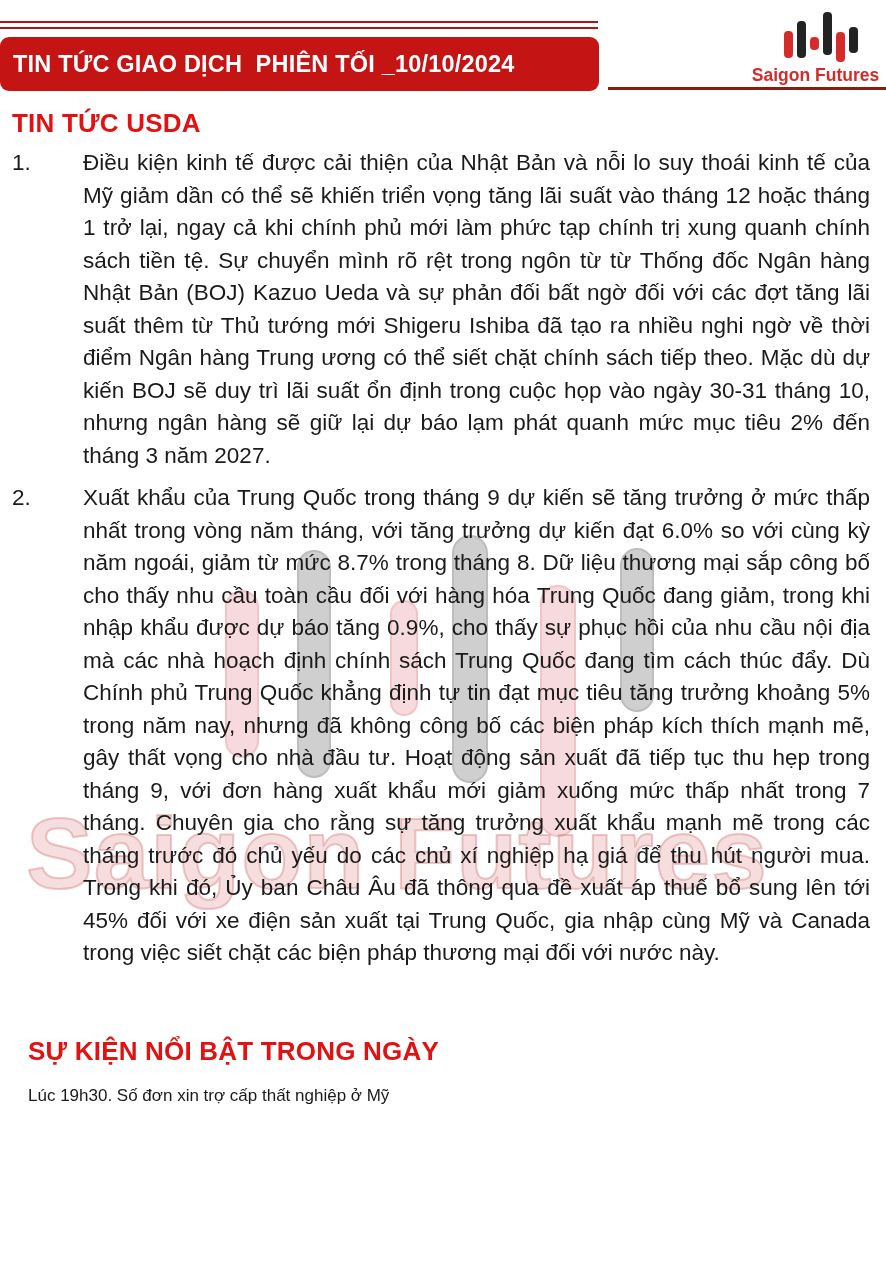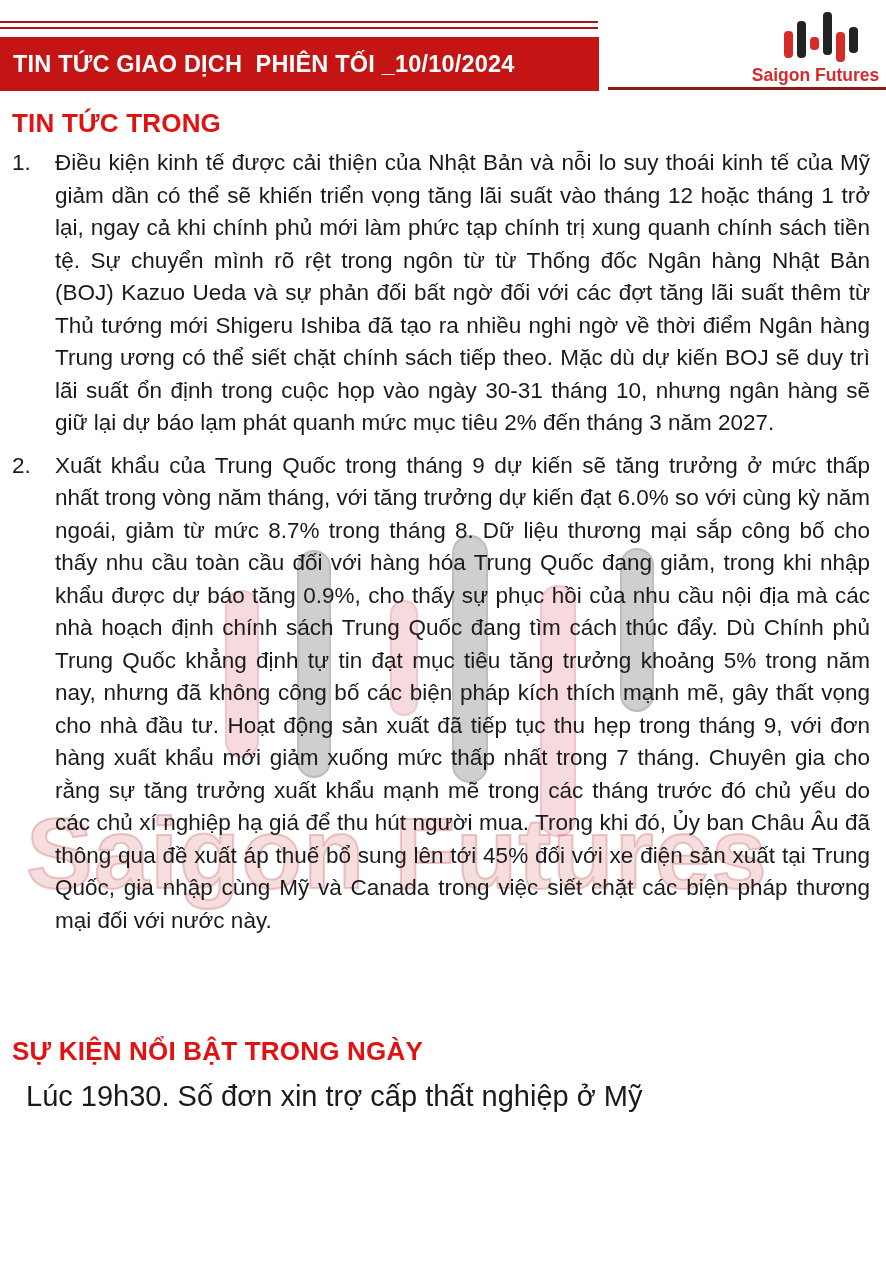--- a/index.html
+++ b/index.html
@@ -28,21 +28,21 @@
     -webkit-text-stroke:2px rgba(205,100,100,0.35);
   }
 
   
   .rule-top{
     position:absolute; left:0; top:21px; width:598px; height:8px;
     border-top:2px solid #b01313; border-bottom:2px solid #b01313; z-index:2;
   }
   .banner{
     position:absolute; left:0; top:37px; width:599px; height:54px;
-    background:#c41414; z-index:2; display:flex; align-items:center;
+    background:#c41414; z-index:2; display:flex; align-items:center;border-radius:9px;
   }
   .banner span{
     color:#ffffff; font-weight:bold; font-size:23.5px; padding-left:13px;
     white-space:pre; letter-spacing:0.2px;
   }
   .logo{ position:absolute; left:745px; top:8px; width:141px; z-index:2; }
   .logo-bars{ position:relative; height:56px; width:76px; margin-left:39px; }
   .lb{ position:absolute; width:9px; border-radius:4px; }
   .lb-red{ background:#d42b2b; }
   .lb-black{ background:#232323; }
@@ -67,23 +67,24 @@
     color:#e11212; font-weight:bold; font-size:26px; letter-spacing:0.2px;
     margin-bottom:8px;
   }
   .news-item{ display:flex; margin-bottom:10px; }
   .news-item .num{
     flex:0 0 43px; font-size:22.5px; color:#1a1a1a; line-height:32.5px;
   }
   .news-item p{
     flex:1; font-size:22.5px; color:#1a1a1a; line-height:32.5px;
     text-align:justify;
+    margin-left:28px;
   }
-  .events{ position:absolute; left:12px; top:1036px; width:858px; z-index:1; }
-  .event{ font-size:29px; color:#1a1a1a; line-height:42px;margin-left:14px; }
+  .events{ position:absolute; left:28px; top:1036px; width:858px; z-index:1; }
+  .event{ font-size:17px; color:#1a1a1a; line-height:42px; }
 
   
   footer{ position:absolute; inset:auto 0 0 0; height:80px; z-index:1; }
 </style>
 </head>
 <body>
 
 <div class="page">
 
   <div class="watermark">
@@ -109,21 +110,21 @@
         <span class="lb lb-black lb4"></span>
         <span class="lb lb-red lb5"></span>
         <span class="lb lb-black lb6"></span>
       </div>
       <div class="logo-name">Saigon Futures</div>
     </div>
     <div class="logo-rule"></div>
   </header>
 
   <main>
-    <div class="sec-heading">TIN TỨC TRONG</div>
+    <div class="sec-heading">TIN TỨC USDA</div>
 
     <div class="news-item">
       <span class="num">1.</span>
       <p>Điều kiện kinh tế được cải thiện của Nhật Bản và nỗi lo suy thoái kinh tế của Mỹ giảm dần có thể sẽ khiến triển vọng tăng lãi suất vào tháng 12 hoặc tháng 1 trở lại, ngay cả khi chính phủ mới làm phức tạp chính trị xung quanh chính sách tiền tệ. Sự chuyển mình rõ rệt trong ngôn từ từ Thống đốc Ngân hàng Nhật Bản (BOJ) Kazuo Ueda và sự phản đối bất ngờ đối với các đợt tăng lãi suất thêm từ Thủ tướng mới Shigeru Ishiba đã tạo ra nhiều nghi ngờ về thời điểm Ngân hàng Trung ương có thể siết chặt chính sách tiếp theo. Mặc dù dự kiến BOJ sẽ duy trì lãi suất ổn định trong cuộc họp vào ngày 30-31 tháng 10, nhưng ngân hàng sẽ giữ lại dự báo lạm phát quanh mức mục tiêu 2% đến tháng 3 năm 2027.</p>
     </div>
 
     <div class="news-item">
       <span class="num">2.</span>
       <p>Xuất khẩu của Trung Quốc trong tháng 9 dự kiến sẽ tăng trưởng ở mức thấp nhất trong vòng năm tháng, với tăng trưởng dự kiến đạt 6.0% so với cùng kỳ năm ngoái, giảm từ mức 8.7% trong tháng 8. Dữ liệu thương mại sắp công bố cho thấy nhu cầu toàn cầu đối với hàng hóa Trung Quốc đang giảm, trong khi nhập khẩu được dự báo tăng 0.9%, cho thấy sự phục hồi của nhu cầu nội địa mà các nhà hoạch định chính sách Trung Quốc đang tìm cách thúc đẩy. Dù Chính phủ Trung Quốc khẳng định tự tin đạt mục tiêu tăng trưởng khoảng 5% trong năm nay, nhưng đã không công bố các biện pháp kích thích mạnh mẽ, gây thất vọng cho nhà đầu tư. Hoạt động sản xuất đã tiếp tục thu hẹp trong tháng 9, với đơn hàng xuất khẩu mới giảm xuống mức thấp nhất trong 7 tháng. Chuyên gia cho rằng sự tăng trưởng xuất khẩu mạnh mẽ trong các tháng trước đó chủ yếu do các chủ xí nghiệp hạ giá để thu hút người mua. Trong khi đó, Ủy ban Châu Âu đã thông qua đề xuất áp thuế bổ sung lên tới 45% đối với xe điện sản xuất tại Trung Quốc, gia nhập cùng Mỹ và Canada trong việc siết chặt các biện pháp thương mại đối với nước này.</p>
     </div>

